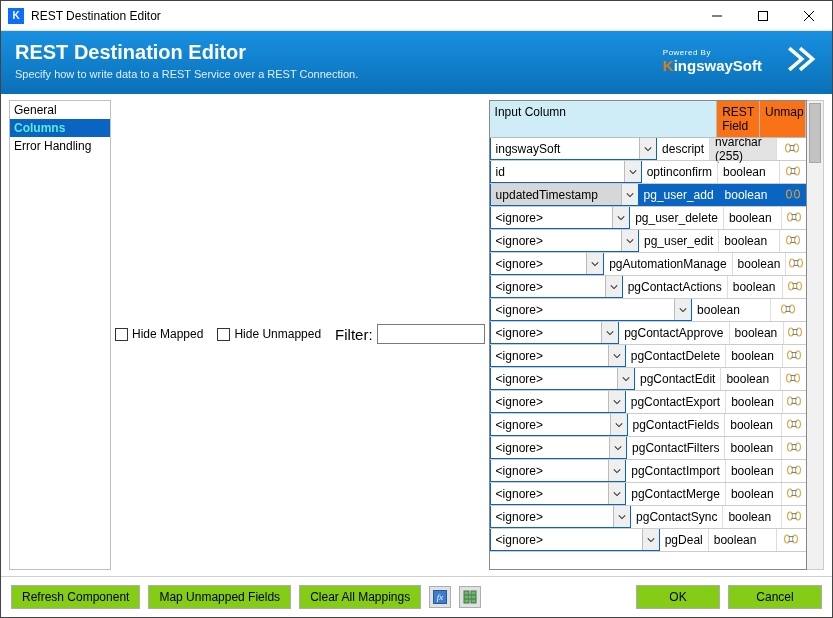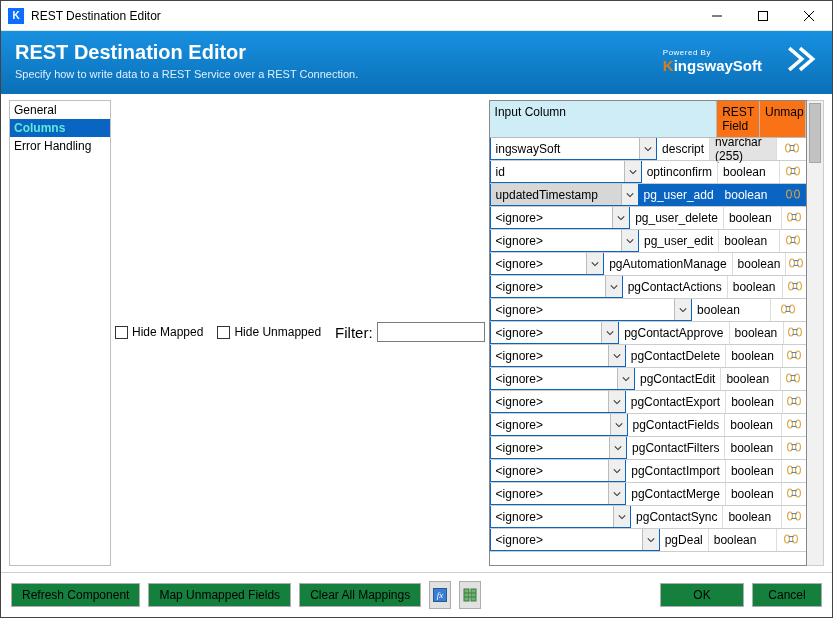--- a/index.html
+++ b/index.html
@@ -54,25 +54,25 @@
   .cell-unmap { width:46px; display:flex; align-items:center; justify-content:center;}
   .unmap-ic svg{ width:16px; height:12px;}
   .grow.sel { background:#0a64c2; color:#fff;}
   .grow.sel .cell-input { background:#d7d7d7; color:#000;}
   .grow.sel .cell-type, .grow.sel .cell-rest { border-right-color:#0a64c2;}
   .cell-type.shade { background:#e3e3e3;}
   .vscroll { width:17px; background:#f1f1f1; border:1px solid #ccc; border-left:none; display:flex; flex-direction:column;}
   .vscroll .thumb { flex:0 0 60px; margin:2px; background:#c2c2c2; border:1px solid #a5a5a5;}
   
   .footer { border-top:1px solid #d0d0d0; padding:8px 10px; display:flex; align-items:center; gap:8px;}
-  .btn { border:1px solid #adadad; background:#15803d; padding:4px 10px; font-size:12px; cursor:default;}
-  .iconbtn { width:22px; height:28px; border:1px solid #adadad; background:#e1e1e1; display:flex; align-items:center; justify-content:center;}
+  .btn { border:1px solid #adadad; background:#84cc16; padding:4px 10px; font-size:12px; cursor:default;}
+  .iconbtn { width:22px; height:22px; border:1px solid #adadad; background:#e1e1e1; display:flex; align-items:center; justify-content:center;}
   .footer .spacer { flex:1;}
   .ok { width:84px; text-align:center;}
-  .cancel { width:70px; text-align:center;}
+  .cancel { width:94px; text-align:center;}
   .ghead .gc-input { background:#ceedf7;}
 </style>
 </head>
 <body>
 
 <div class="window">
 
   <div class="titlebar">
     <div class="app-icon">K</div>
     <div class="title">REST Destination Editor</div>

